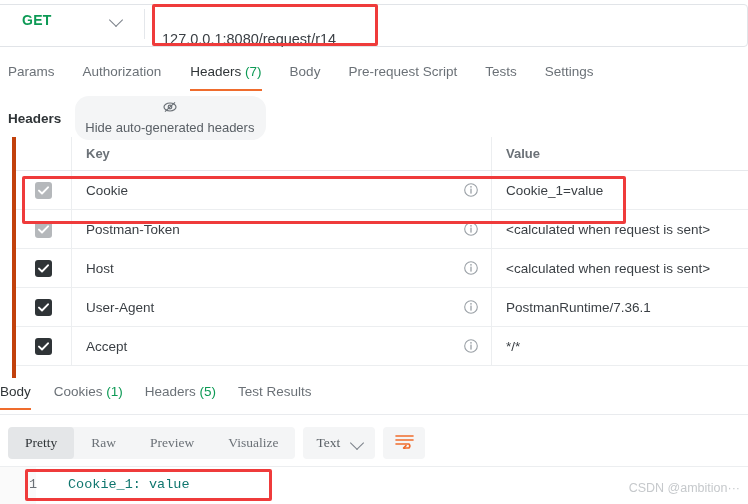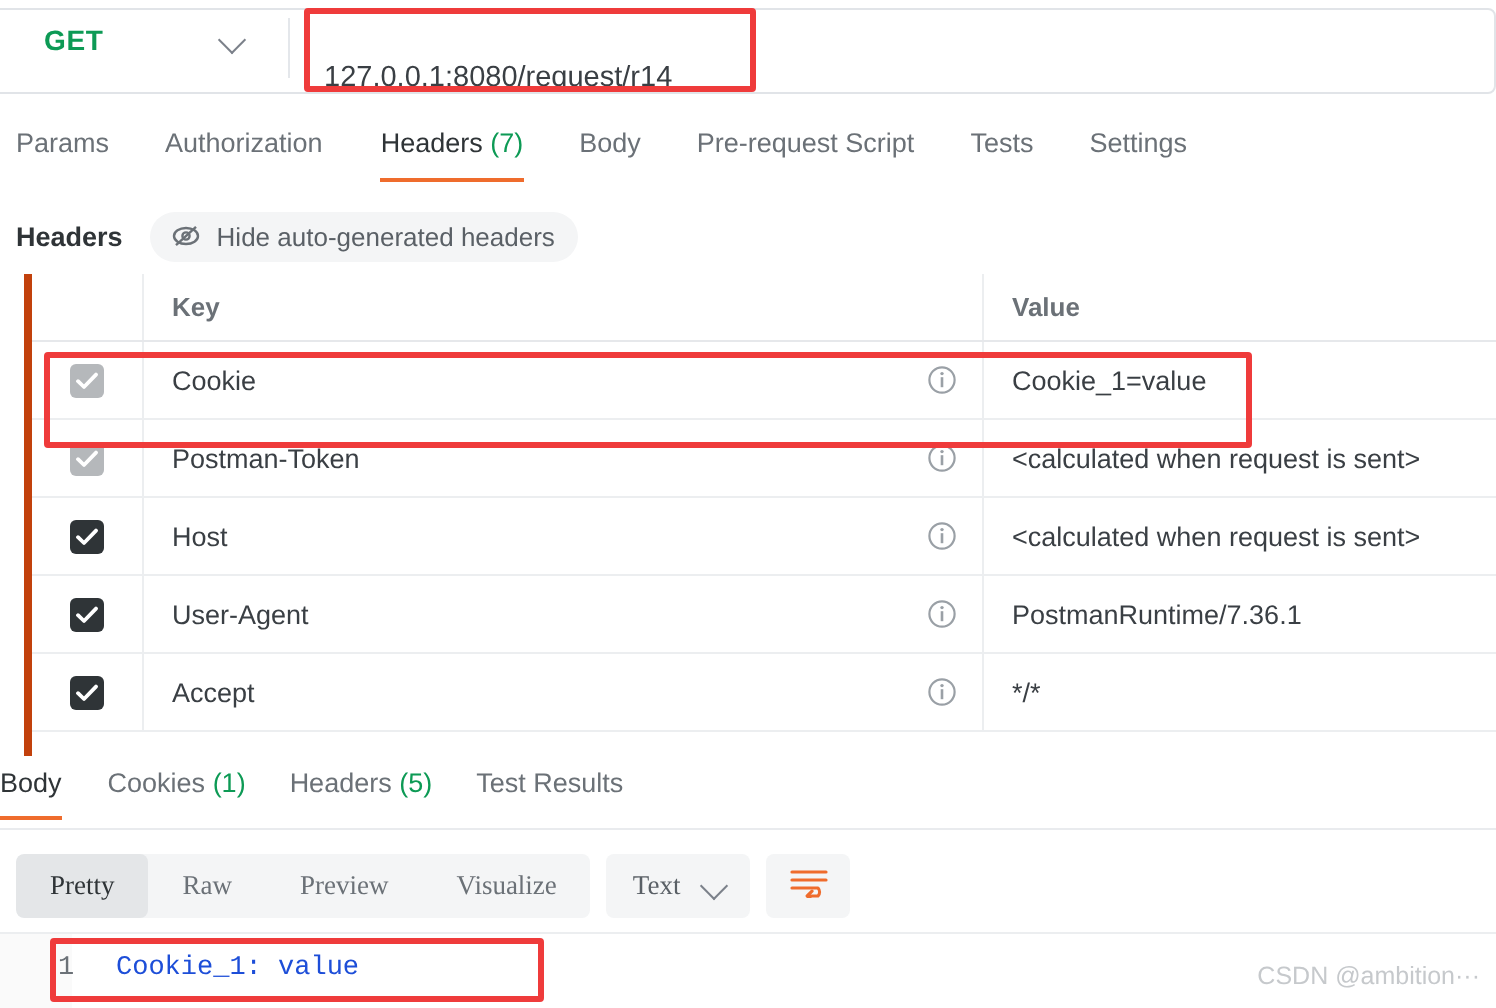--- a/index.html
+++ b/index.html
@@ -124,20 +124,21 @@
   }
   #hide-auto-btn {
     display: flex;
     align-items: center;
     gap: 7px;
     background: #f4f5f6;
     border-radius: 14px;
     padding: 5px 12px 5px 10px;
     margin-left: 14px;
     cursor: pointer;
+    flex-direction: column;
   }
   #hide-auto-label {
     font-size: 13px;
     color: #5a6066;
   }
   .eye-slash { width: 16px; height: 12px; display: block; }
 
   
   #headers-table {
     position: absolute;
@@ -327,24 +328,24 @@
   }
   #line-number {
     position: absolute;
     left: 29px; top: 10px;
     font-family: "Liberation Mono", monospace;
     font-size: 13.5px;
     color: #6b7177;
   }
   #body-line {
     position: absolute;
-    left: 58px; top: 10px;
+    left: 68px; top: 10px;
     font-family: "Liberation Mono", monospace;
     font-size: 13.5px;
-    color: #1d4ed8;
+    color: #0f766e;
     white-space: pre;
   }
   #body-highlight-box {
     position: absolute;
     left: 25px; top: 469px;
     width: 247px; height: 32px;
     border: 3px solid #ef3b3b;
     box-sizing: border-box;
     border-radius: 2px;
     pointer-events: none;

